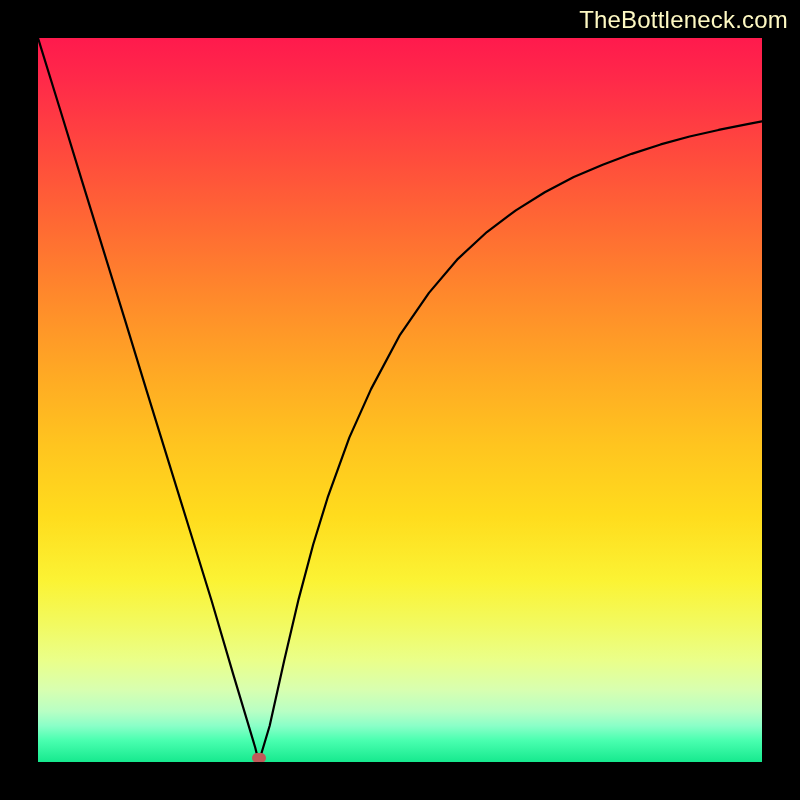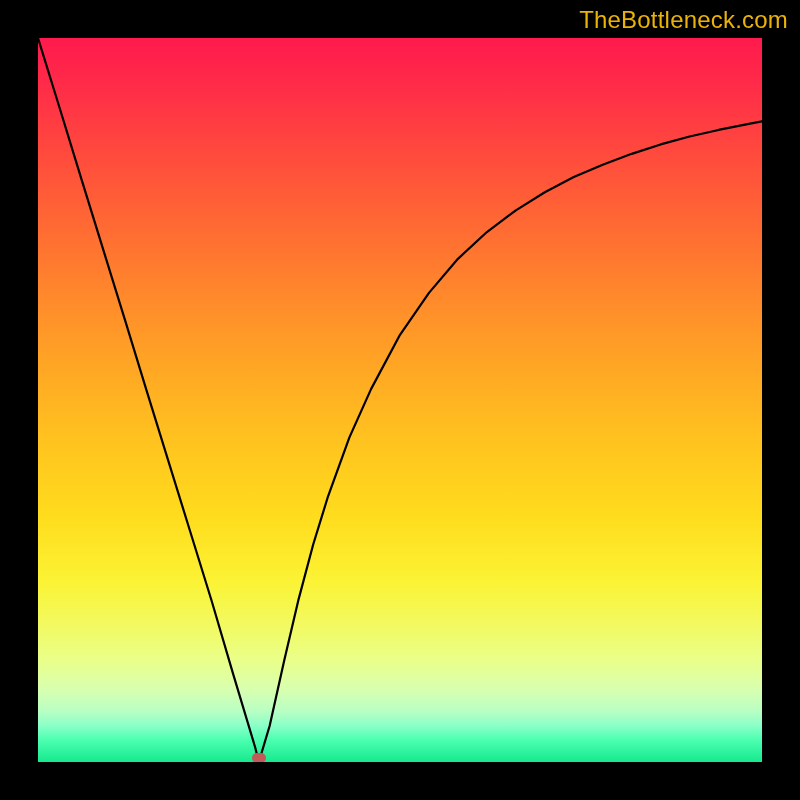--- a/index.html
+++ b/index.html
@@ -60,21 +60,21 @@
     width: 14px;
     height: 10px;
     border-radius: 5px;
     background: #c15a59;
     transform: translate(-50%, -50%);
   }
   .watermark {
     position: absolute;
     top: 6px;
     right: 12px;
-    color: #eab308;
+    color: #fef9c3;
     font-size: 24px;
     font-weight: 500;
     letter-spacing: 0.2px;
     user-select: none;
   }
 </style>
 </head>
 <body>
 
 <div class="frame">

